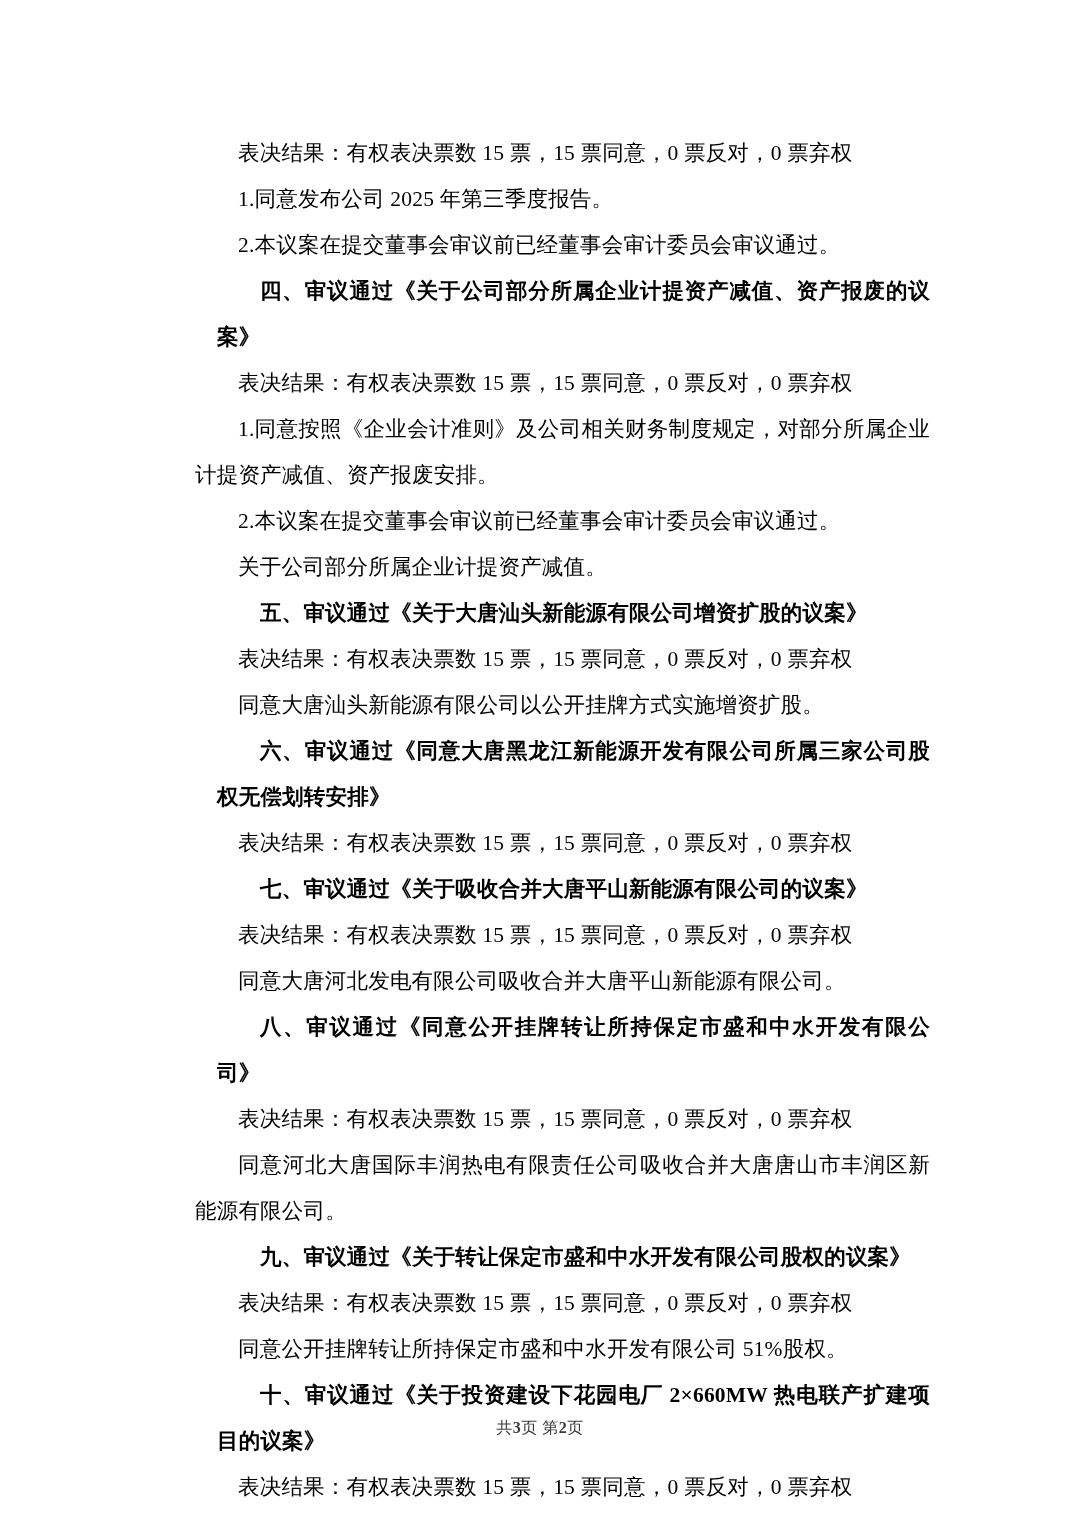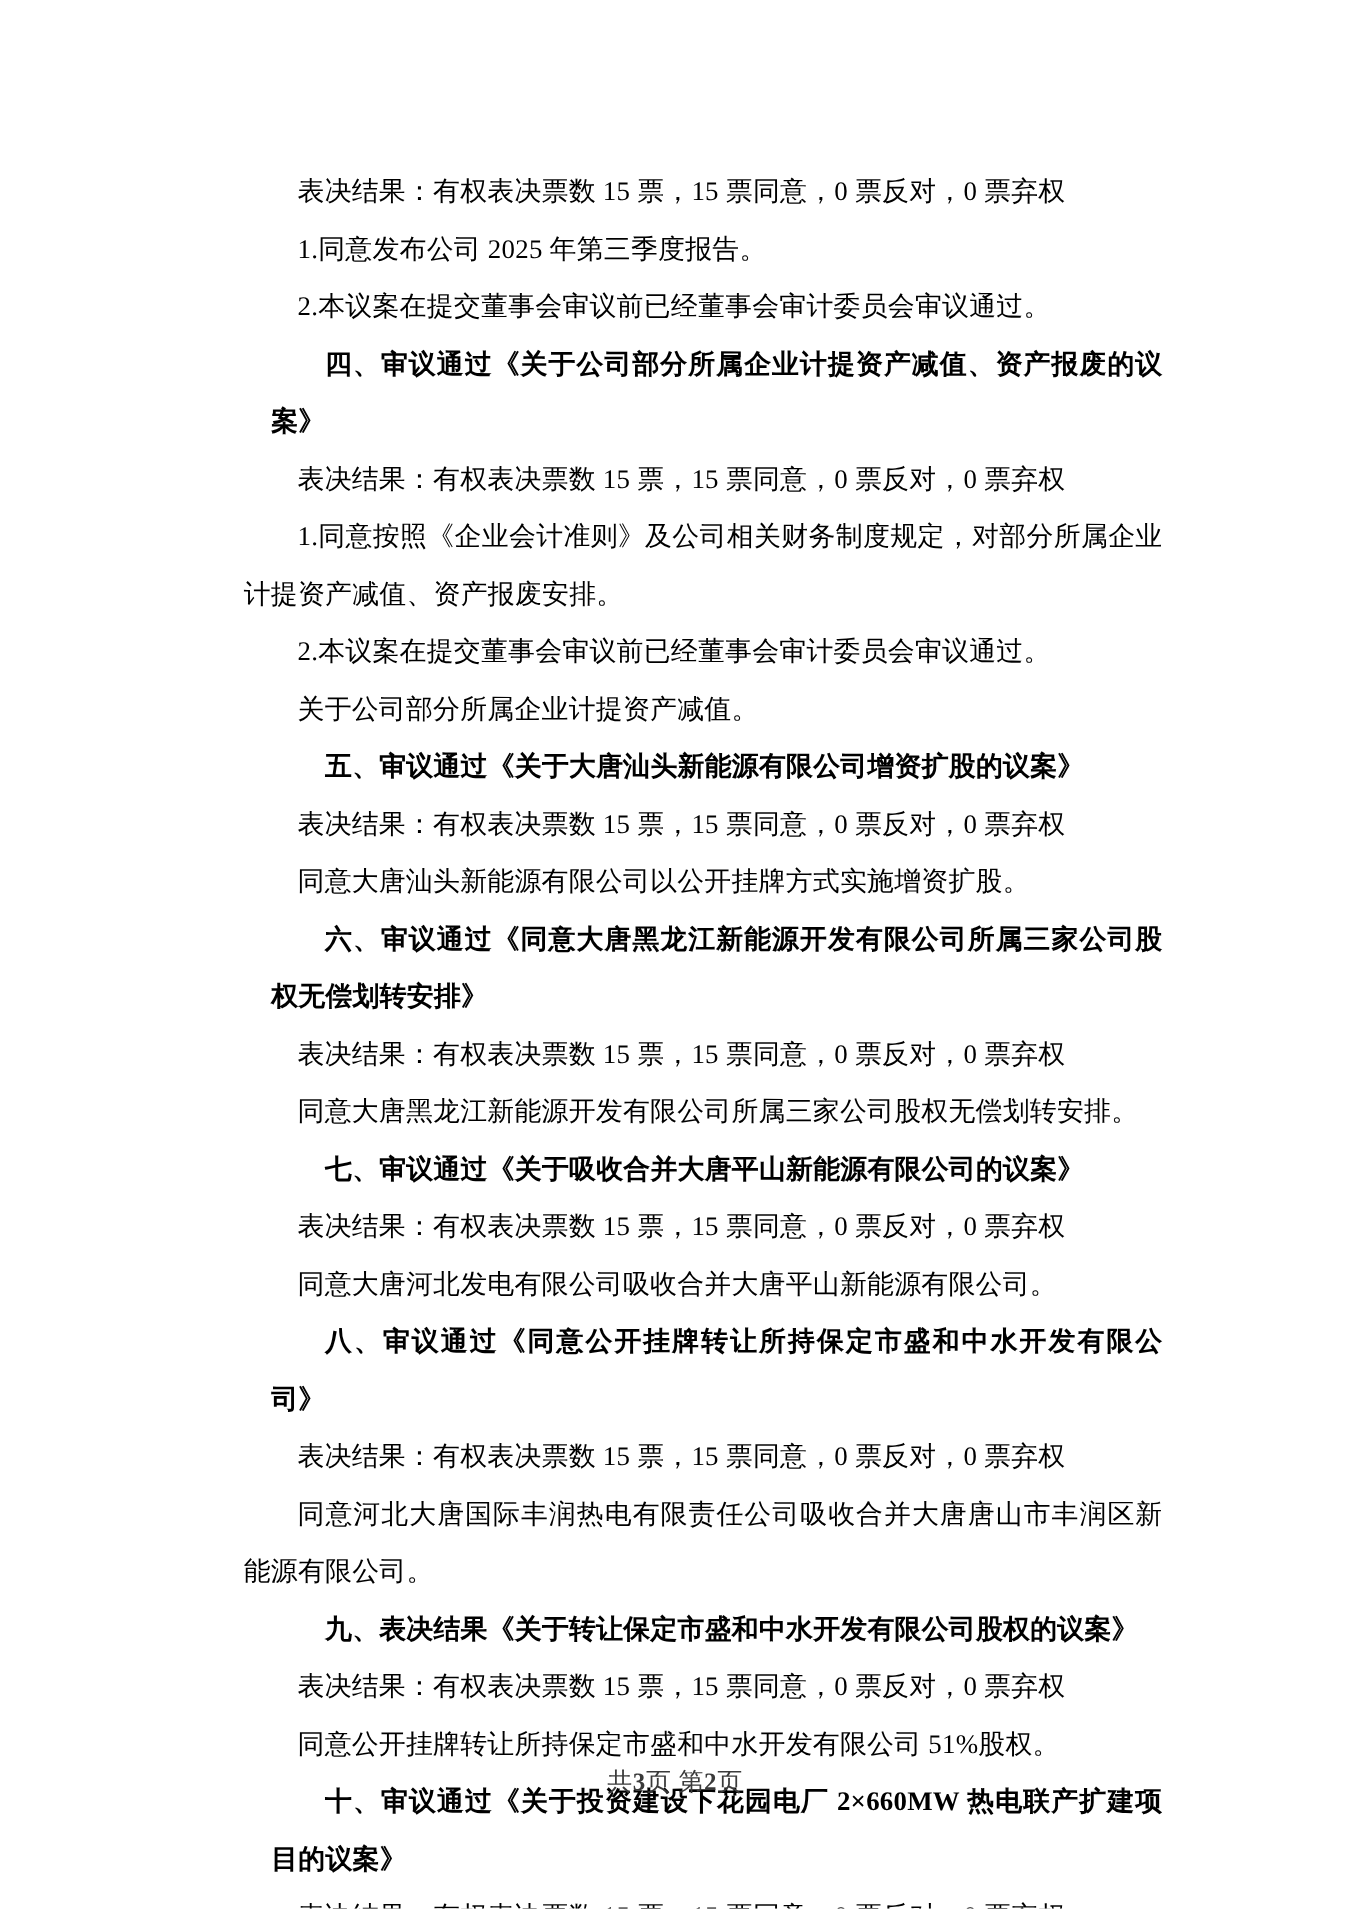--- a/index.html
+++ b/index.html
@@ -41,21 +41,21 @@
     text-justify: inter-ideograph;
     letter-spacing: 0.2px;
     margin-left: 22px;
   }
   .footer {
     position: absolute;
     left: 0;
     right: 0;
     bottom: 88px;
     text-align: center;
-    font-size: 20px;
+    font-size: 16px;
     color: #3a3a3a;
     letter-spacing: 0.5px;
   }
   .footer .num {
     font-weight: bold;
   }
 </style>
 </head>
 <body>
 
@@ -68,28 +68,27 @@
     <p class="heading">四、审议通过《关于公司部分所属企业计提资产减值、资产报废的议案》</p>
     <p class="para">表决结果：有权表决票数 15 票，15 票同意，0 票反对，0 票弃权</p>
     <p class="para">1.同意按照《企业会计准则》及公司相关财务制度规定，对部分所属企业计提资产减值、资产报废安排。</p>
     <p class="para">2.本议案在提交董事会审议前已经董事会审计委员会审议通过。</p>
     <p class="para">关于公司部分所属企业计提资产减值。</p>
     <p class="heading">五、审议通过《关于大唐汕头新能源有限公司增资扩股的议案》</p>
     <p class="para">表决结果：有权表决票数 15 票，15 票同意，0 票反对，0 票弃权</p>
     <p class="para">同意大唐汕头新能源有限公司以公开挂牌方式实施增资扩股。</p>
     <p class="heading">六、审议通过《同意大唐黑龙江新能源开发有限公司所属三家公司股权无偿划转安排》</p>
     <p class="para">表决结果：有权表决票数 15 票，15 票同意，0 票反对，0 票弃权</p>
-    <p class="para">同意大唐黑龙江新能源开发有限公司所属三家公司股权无偿划转安排。</p>
     <p class="heading">七、审议通过《关于吸收合并大唐平山新能源有限公司的议案》</p>
     <p class="para">表决结果：有权表决票数 15 票，15 票同意，0 票反对，0 票弃权</p>
     <p class="para">同意大唐河北发电有限公司吸收合并大唐平山新能源有限公司。</p>
     <p class="heading">八、审议通过《同意公开挂牌转让所持保定市盛和中水开发有限公司》</p>
     <p class="para">表决结果：有权表决票数 15 票，15 票同意，0 票反对，0 票弃权</p>
     <p class="para">同意河北大唐国际丰润热电有限责任公司吸收合并大唐唐山市丰润区新能源有限公司。</p>
-    <p class="heading">九、表决结果《关于转让保定市盛和中水开发有限公司股权的议案》</p>
+    <p class="heading">九、审议通过《关于转让保定市盛和中水开发有限公司股权的议案》</p>
     <p class="para">表决结果：有权表决票数 15 票，15 票同意，0 票反对，0 票弃权</p>
     <p class="para">同意公开挂牌转让所持保定市盛和中水开发有限公司 51%股权。</p>
     <p class="heading">十、审议通过《关于投资建设下花园电厂 2×660MW 热电联产扩建项目的议案》</p>
     <p class="para">表决结果：有权表决票数 15 票，15 票同意，0 票反对，0 票弃权</p>
 
   </div>
 
   <div class="footer">
     <span>共</span><span class="num">3</span><span>页 第</span><span class="num">2</span><span>页</span>
   </div>

